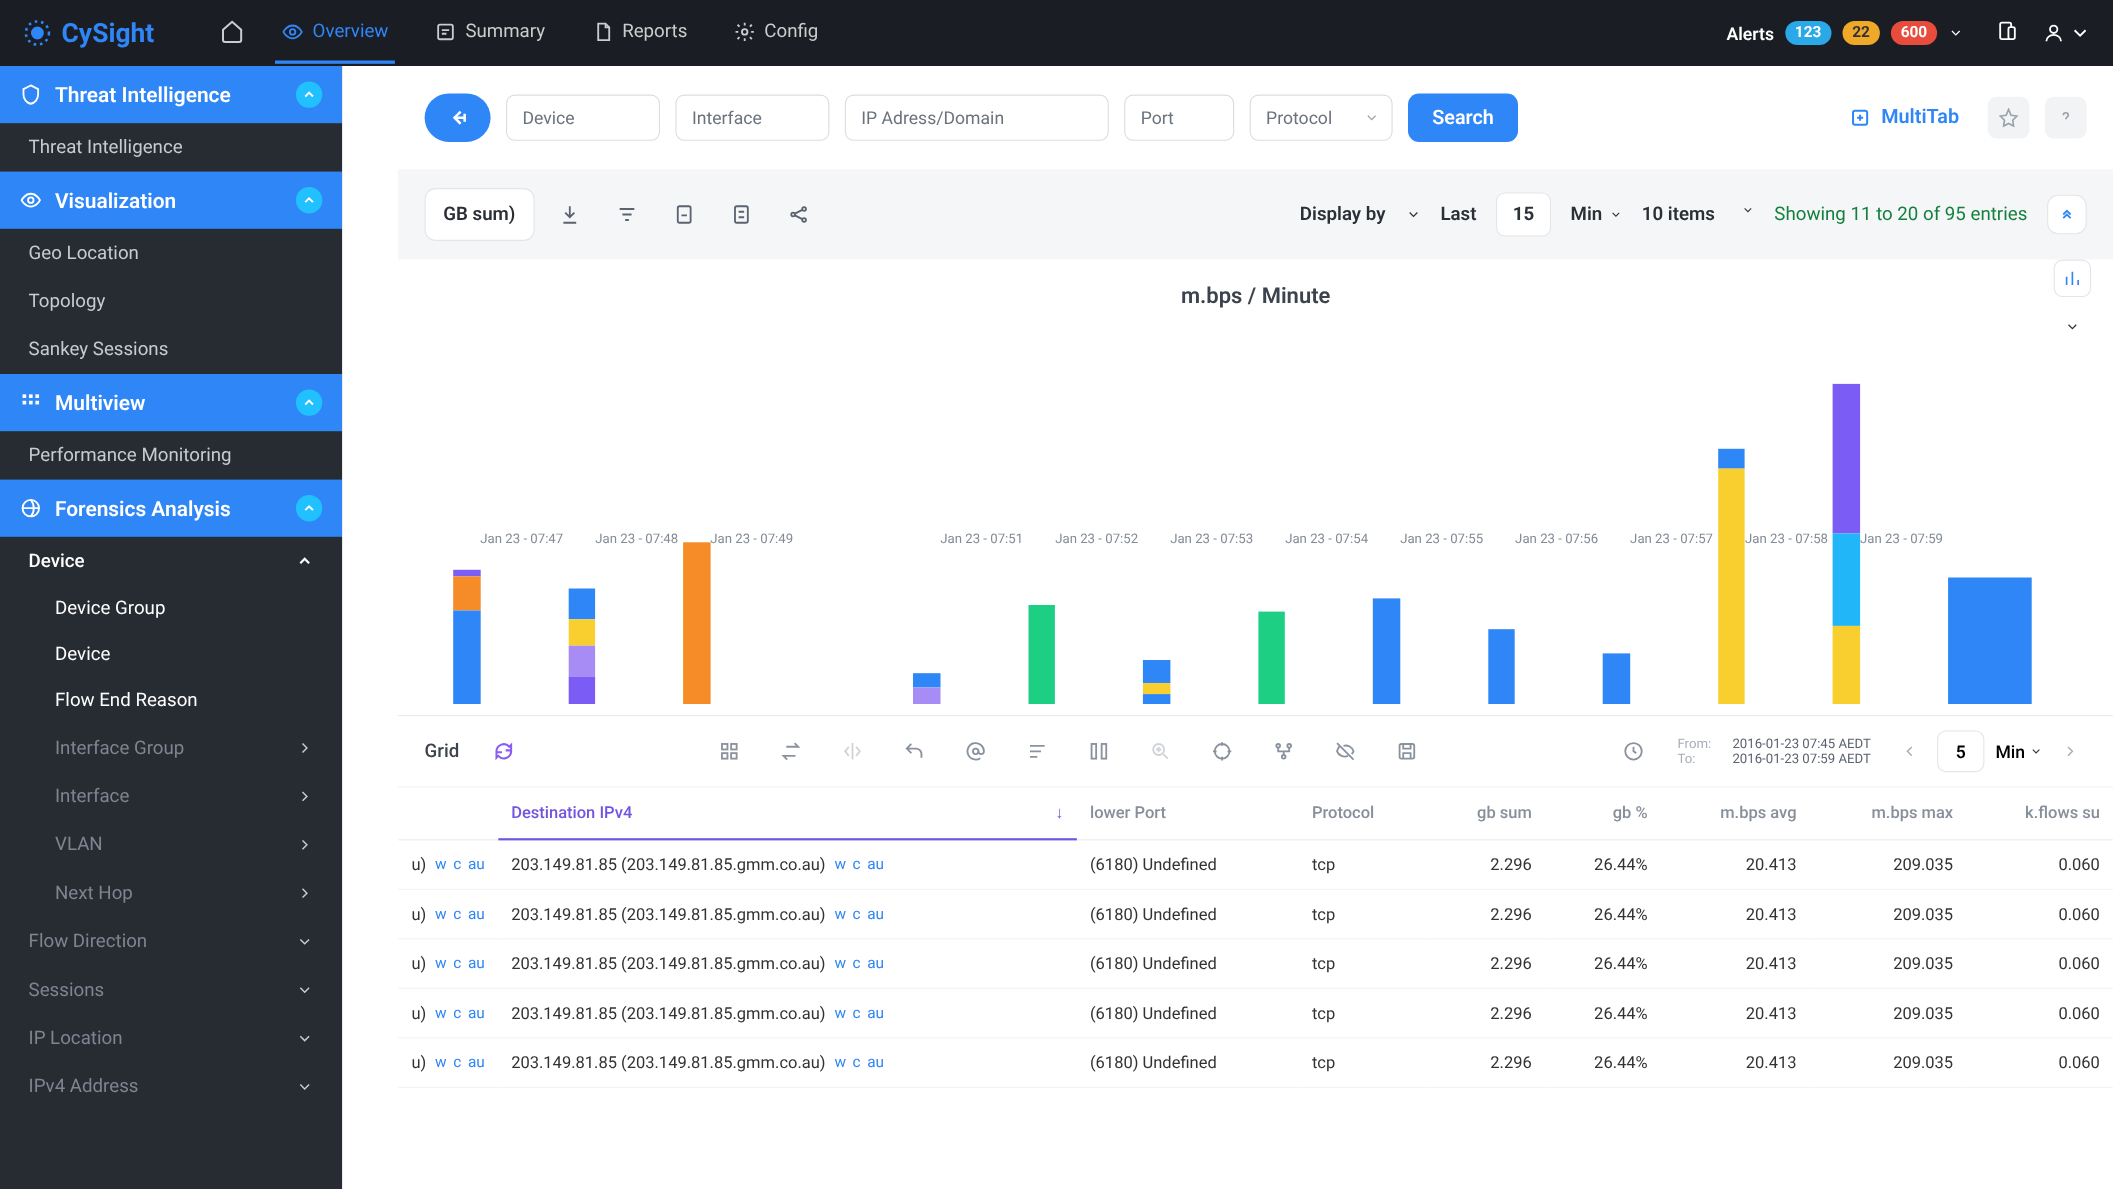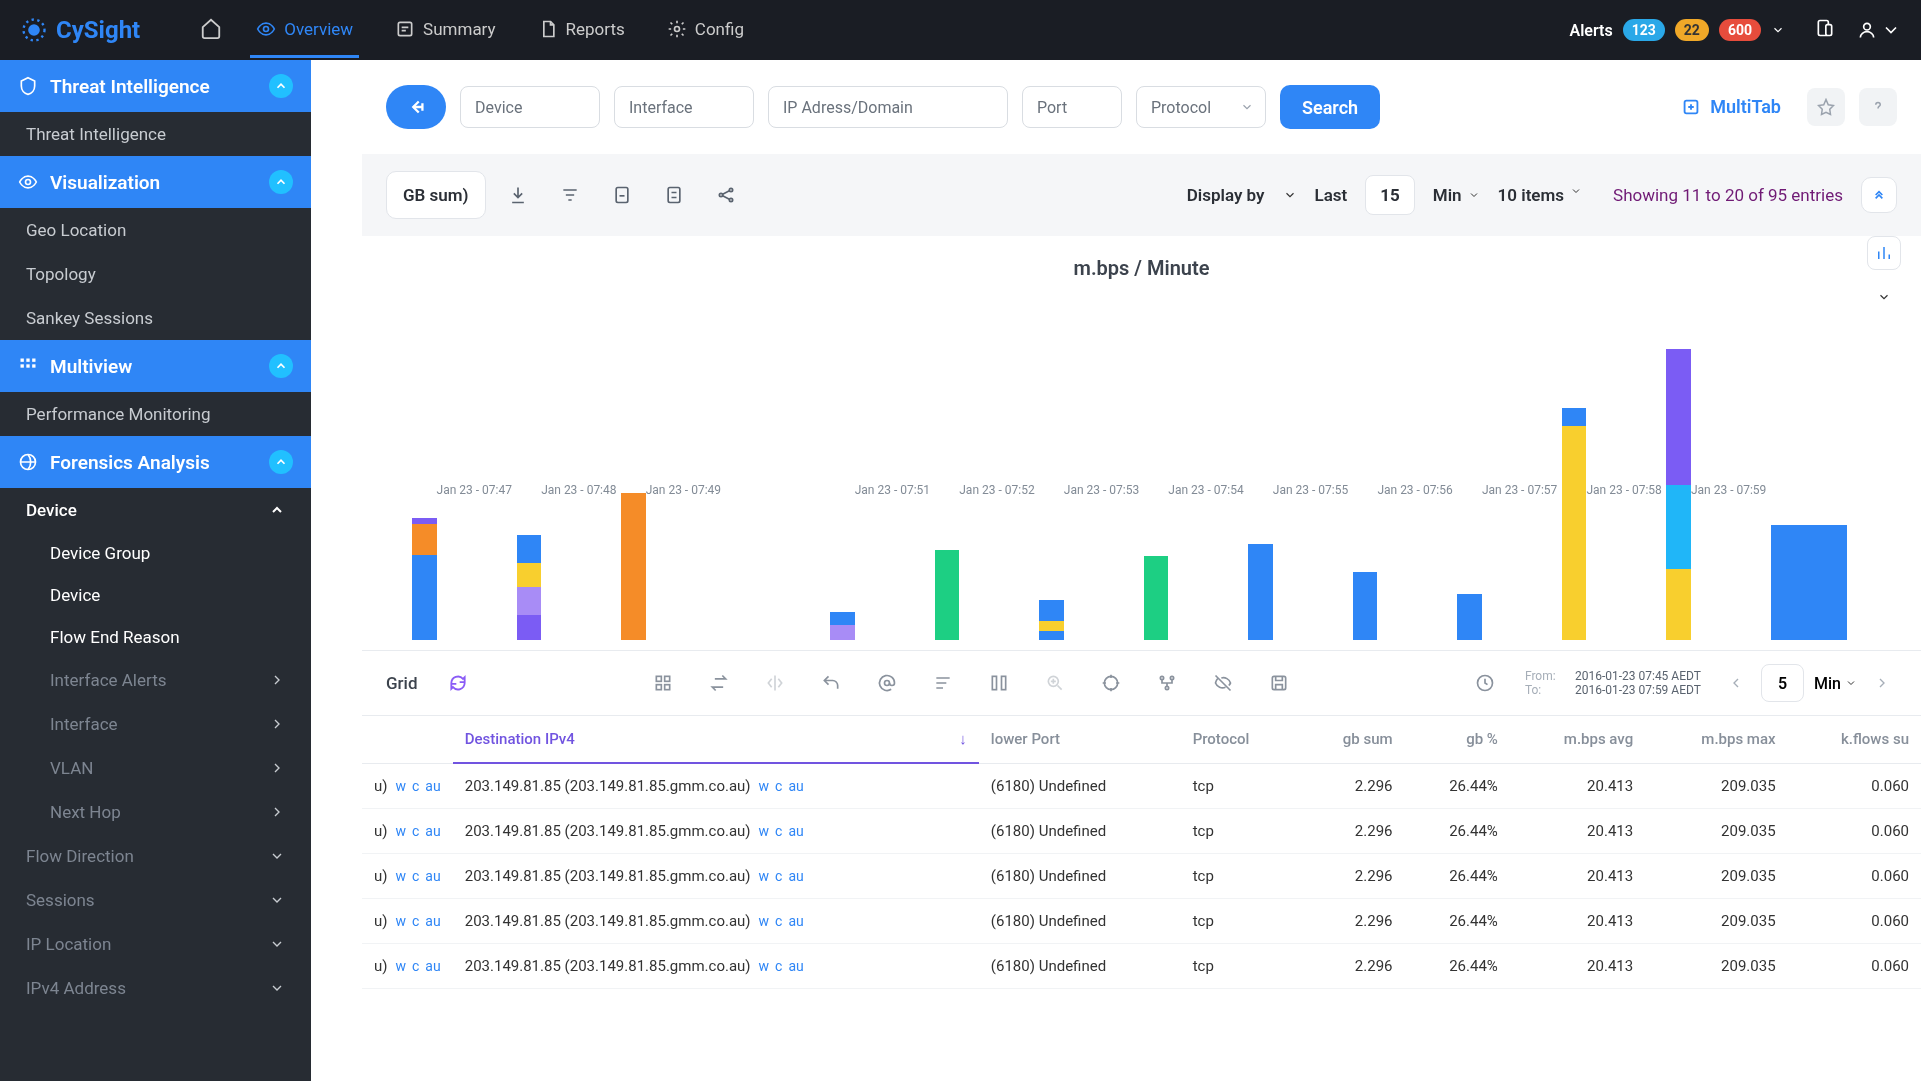--- a/index.html
+++ b/index.html
@@ -54,21 +54,21 @@
 .icon-btn svg { width: 18px; height: 18px; }
 
 
 .controls { height: 82px; background: #f5f6f8; padding: 0 24px; display: flex; align-items: center; gap: 12px; }
 .pill { height: 48px; padding: 0 16px; background: #fff; border: 1px solid #e2e5ea; border-radius: 10px; display: flex; align-items: center; font-size: 17px; font-weight: 600; color: #2b2f36; }
 .tool-icon { width: 40px; height: 40px; border-radius: 8px; display: flex; align-items: center; justify-content: center; color: #5a636f; cursor: pointer; }
 .tool-icon svg { width: 20px; height: 20px; }
 .controls-right { margin-left: auto; display: flex; align-items: center; gap: 18px; font-size: 17px; color: #2b2f36; }
 .ctrl-label { font-weight: 600; }
 .ctrl-box { height: 40px; padding: 0 14px; background: #fff; border: 1px solid #e2e5ea; border-radius: 8px; display: flex; align-items: center; font-weight: 700; }
-.showing-text { color: #701a75; margin-left: 13px; }
+.showing-text { color: #15803d; }
 .expand-circle { width: 36px; height: 36px; border-radius: 10px; border: 1px solid #e2e5ea; background: #fff; display: flex; align-items: center; justify-content: center; color: #2f86f6; cursor: pointer; }
 
 
 .chart-wrap { position: relative; padding: 20px 40px 10px; background: #fff; margin-left: 362px; }
 .chart-title { text-align: center; font-size: 20px; font-weight: 600; color: #3c434d; margin-bottom: 20px; }
 .chart { display: flex; align-items: flex-end; justify-content: space-between; height: 340px; padding: 0 10px; }
 .bar-col { display: flex; flex-direction: row; align-items: center; flex: 1; max-width: 100px; }
 .bar-stack { display: flex; flex-direction: column; justify-content: flex-end; width: 76px; height: 310px; }
 .seg { width: 100%; }
 .bar-lbl { margin-top: 10px; font-size: 12px; color: #828b96; text-align: center; white-space: nowrap; }
@@ -231,21 +231,21 @@
     <div class="sb-item light">
       <span>Device</span>
       <span class="chev"><svg viewBox="0 0 24 24" fill="none" stroke="#fff" stroke-width="3">
           <path d="M6 15l6-6 6 6"></path>
         </svg></span>
     </div>
     <div class="sb-subitem">Device Group</div>
     <div class="sb-subitem">Device</div>
     <div class="sb-subitem">Flow End Reason</div>
     <div class="sb-item dim">
-      <span style="padding-left:24px">Interface Alerts</span>
+      <span style="padding-left:24px">Interface Group</span>
       <span class="chev"><svg viewBox="0 0 24 24" fill="none" stroke="currentColor" stroke-width="2">
           <path d="M9 6l6 6-6 6"></path>
         </svg></span>
     </div>
     <div class="sb-item dim">
       <span style="padding-left:24px">Interface</span>
       <span class="chev"><svg viewBox="0 0 24 24" fill="none" stroke="currentColor" stroke-width="2">
           <path d="M9 6l6 6-6 6"></path>
         </svg></span>
     </div>
@@ -364,21 +364,21 @@
           <path d="M6 9l6 6 6-6"></path>
         </svg>
       <span class="ctrl-label">Last</span>
       <div class="ctrl-box">15</div>
       <span class="ctrl-label" style="display:flex;align-items:center;gap:6px;">
           <span>Min</span>
           <svg width="12" height="12" viewBox="0 0 24 24" fill="none" stroke="#333" stroke-width="2">
             <path d="M6 9l6 6 6-6"></path>
           </svg>
         </span>
-      <span class="ctrl-label" style="display:flex;align-items:flex-start;gap:6px;">
+      <span class="ctrl-label" style="display:flex;align-items:flex-start;gap:24px;">
           <span>10 items</span>
           <svg width="12" height="12" viewBox="0 0 24 24" fill="none" stroke="#333" stroke-width="2">
             <path d="M6 9l6 6 6-6"></path>
           </svg>
         </span>
       <span class="showing-text">Showing 11 to 20 of 95 entries</span>
       <div class="expand-circle">
           <svg width="16" height="16" viewBox="0 0 24 24" fill="none" stroke="currentColor" stroke-width="2.5">
             <path d="M7 14l5-5 5 5M7 9l5-5 5 5" transform="translate(0 3)"></path>
           </svg>

